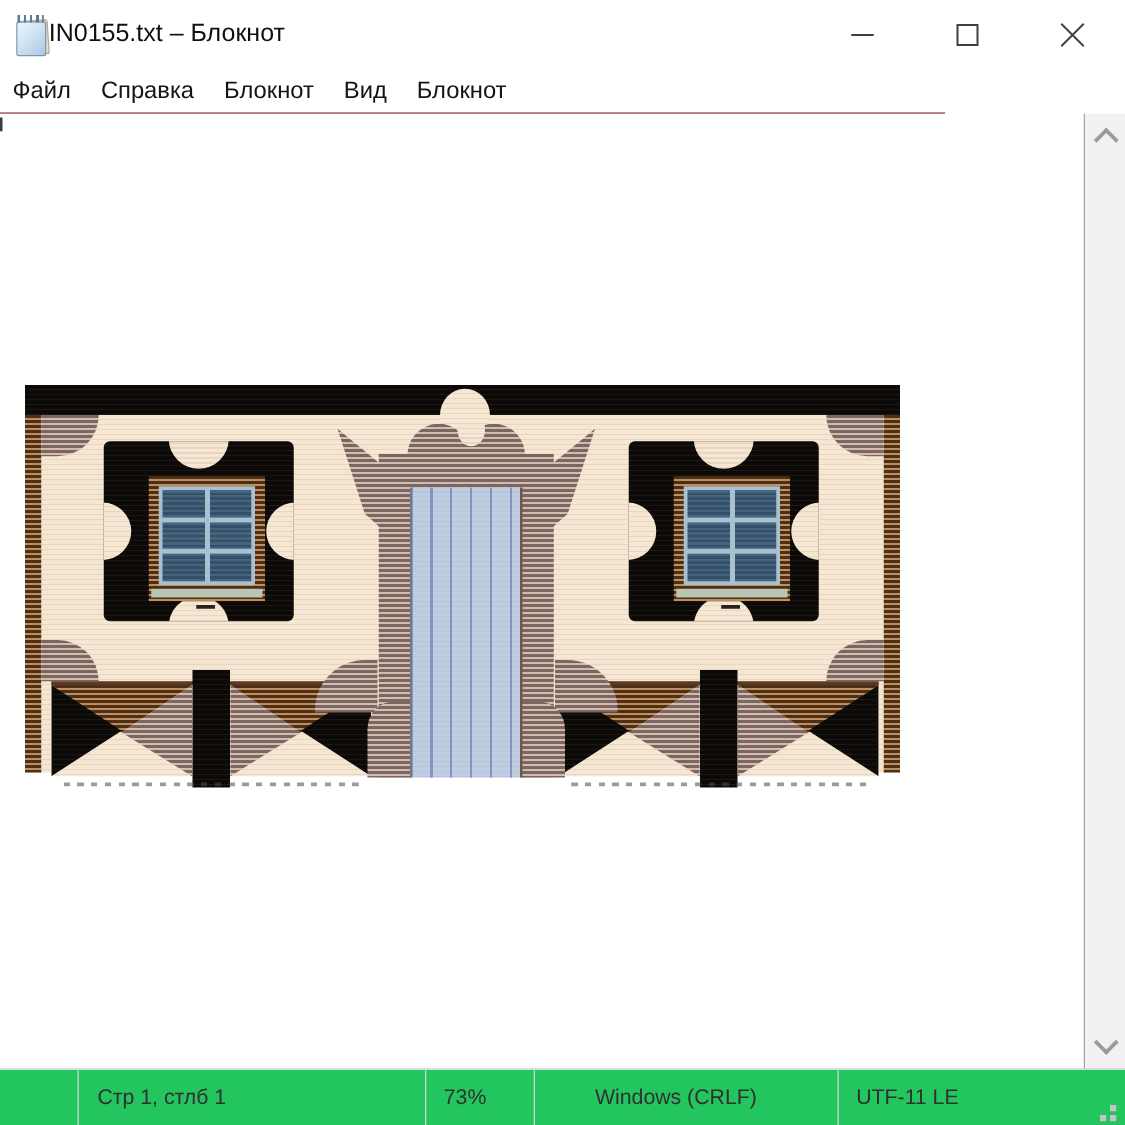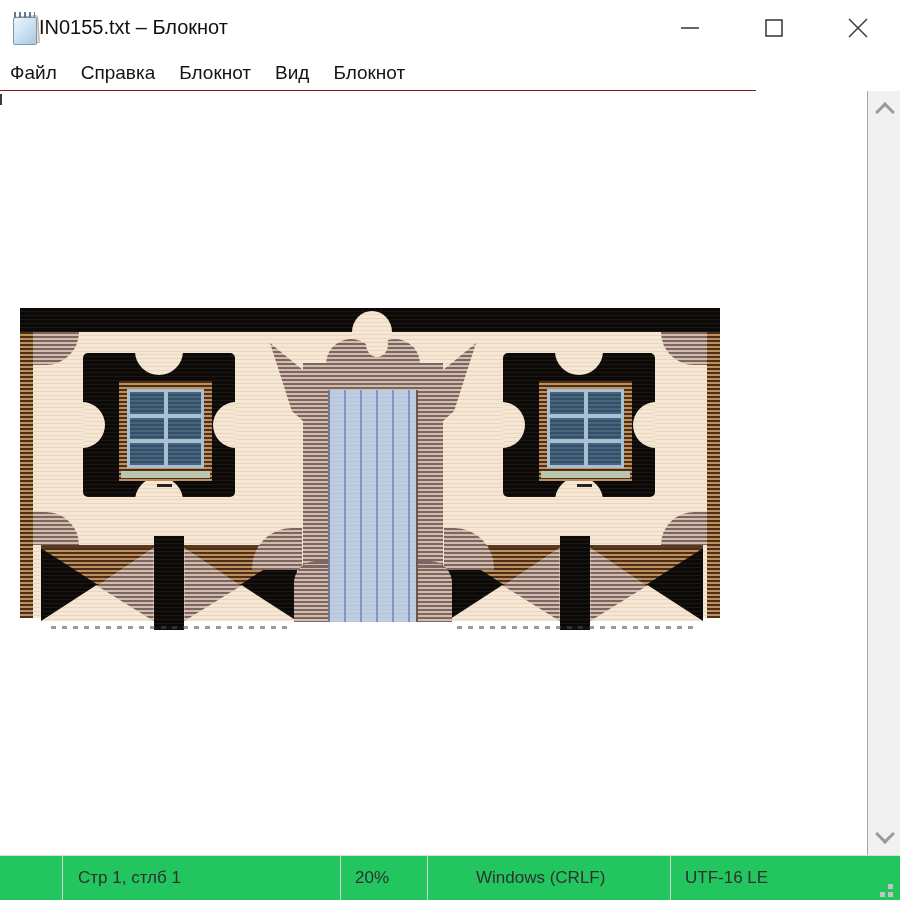--- a/index.html
+++ b/index.html
@@ -255,19 +255,19 @@
     <div class="chev up"></div>
     <div class="chev down"></div>
   </div>
 
   <div class="statusbar">
     <div class="sb-div" style="left:62px"></div>
     <div class="sb-div" style="left:340px"></div>
     <div class="sb-div" style="left:427px"></div>
     <div class="sb-div" style="left:670px"></div>
     <span class="sb-text sb-cursor">Стр 1, стлб 1</span>
-    <span class="sb-text sb-zoom">20%</span>
+    <span class="sb-text sb-zoom">73%</span>
     <span class="sb-text sb-eol">Windows (CRLF)</span>
-    <span class="sb-text sb-enc">UTF-16 LE</span>
+    <span class="sb-text sb-enc">UTF-11 LE</span>
     <div class="grip"></div>
   </div>
 
 </div>
 
 </body></html>

